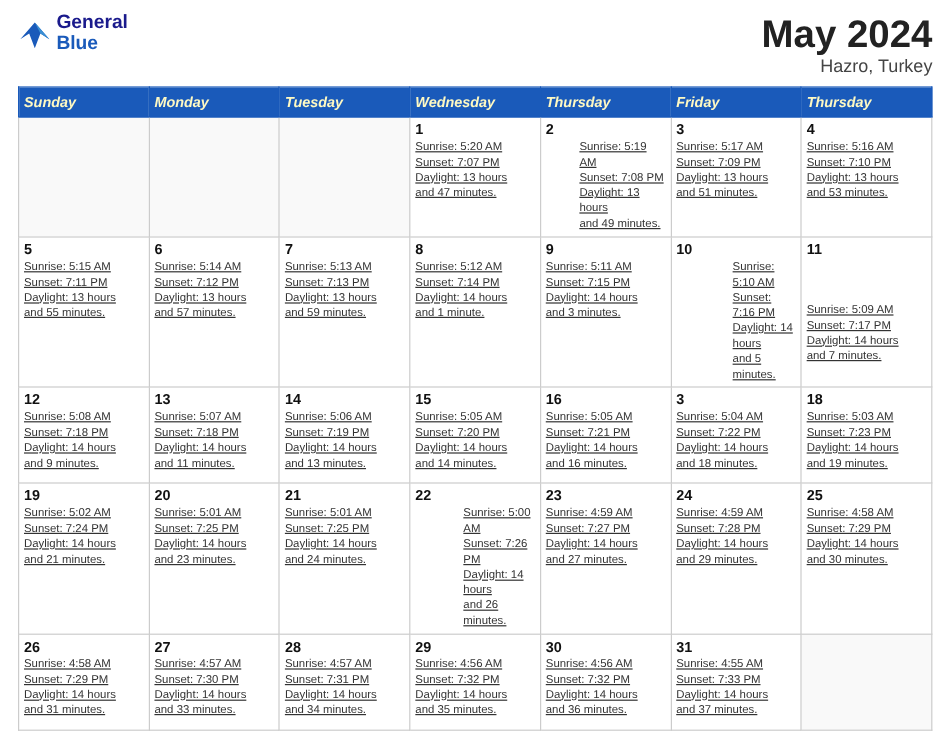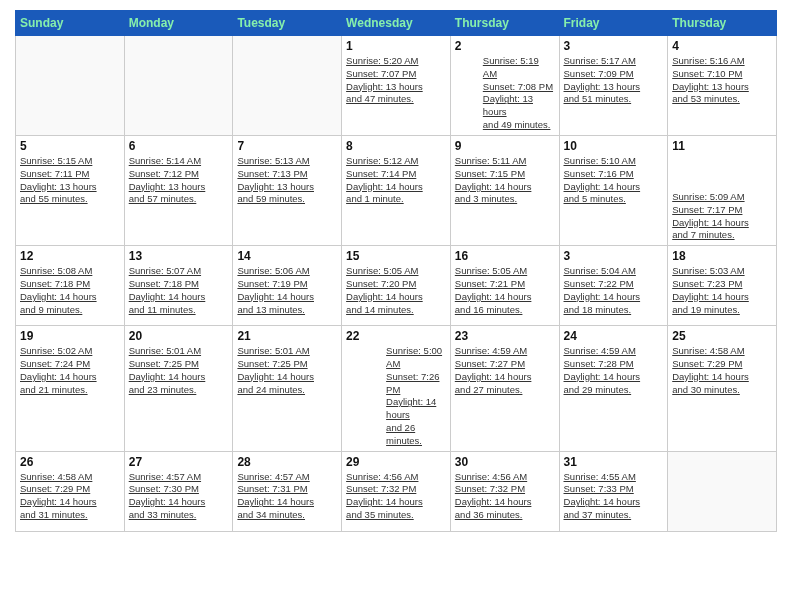--- a/index.html
+++ b/index.html
@@ -42,26 +42,27 @@
       font-size: 15px;
       color: #444;
     }
     .calendar {
       width: 100%;
       border-collapse: collapse;
       table-layout: fixed;
     }
     .calendar th {
       background: #1a5aba;
-      color: #86efac;
+      color: #fef9c3;
       font-size: 12px;
       font-weight: bold;
       padding: 5px 4px;
       text-align: left;
       border: 1px solid #1a5aba;
+      font-style: italic;
     }
     .calendar td {
       border: 1px solid #ccc;
       vertical-align: top;
       padding: 3px 4px;
       font-size: 10px;
       color: #333;
       height: 80px;
       background: #fff;
     }
@@ -78,20 +79,36 @@
       font-size: 9.5px;
       line-height: 1.35;
       color: #333;
       text-decoration: underline;
     }
   </style>
 </head>
 <body>
 
 <div class="page">
+  <div class="header">
+    <div class="logo">
+      <svg class="logo-bird" viewBox="0 0 30 30" xmlns="http://www.w3.org/2000/svg">
+        <polygon points="15,5 28,20 20,15 15,28 10,15 2,20" fill="#1a5aba"></polygon>
+        <polygon points="15,5 28,20 20,15" fill="#3a8fd4"></polygon>
+      </svg>
+      <div>
+        <div style="font-size:16px;font-weight:bold;color:#1a1a8c;line-height:1.1;">General</div>
+        <div style="font-size:16px;font-weight:bold;color:#1a5aba;line-height:1.1;">Blue</div>
+      </div>
+    </div>
+    <div class="title-block">
+      <div class="month-year">May 2024</div>
+      <div class="location">Hazro, Turkey</div>
+    </div>
+  </div>
 
   <table class="calendar">
     <thead>
       <tr>
       <th>Sunday</th>
           <th>Monday</th>
           <th>Tuesday</th>
           <th>Wednesday</th>
           <th>Thursday</th>
           <th>Friday</th>
@@ -163,21 +180,21 @@
           </td>
           <td>
             <div class="day-num">9</div>
             <div class="day-info" style="white-space: pre-line;">Sunrise: 5:11 AM
 Sunset: 7:15 PM
 Daylight: 14 hours
 and 3 minutes.</div>
           </td>
           <td>
             <div class="day-num">10</div>
-            <div class="day-info" style="white-space: pre-line;">Sunrise: 5:10 AM
+            <div class="day-info" style="white-space: pre-line; margin-left: 47px;">Sunrise: 5:10 AM
 Sunset: 7:16 PM
 Daylight: 14 hours
 and 5 minutes.</div>
           </td>
           <td>
             <div class="day-num">11</div>
             <div class="day-info" style="white-space: pre-line; margin-top: 38px;">Sunrise: 5:09 AM
 Sunset: 7:17 PM
 Daylight: 14 hours
 and 7 minutes.</div>

